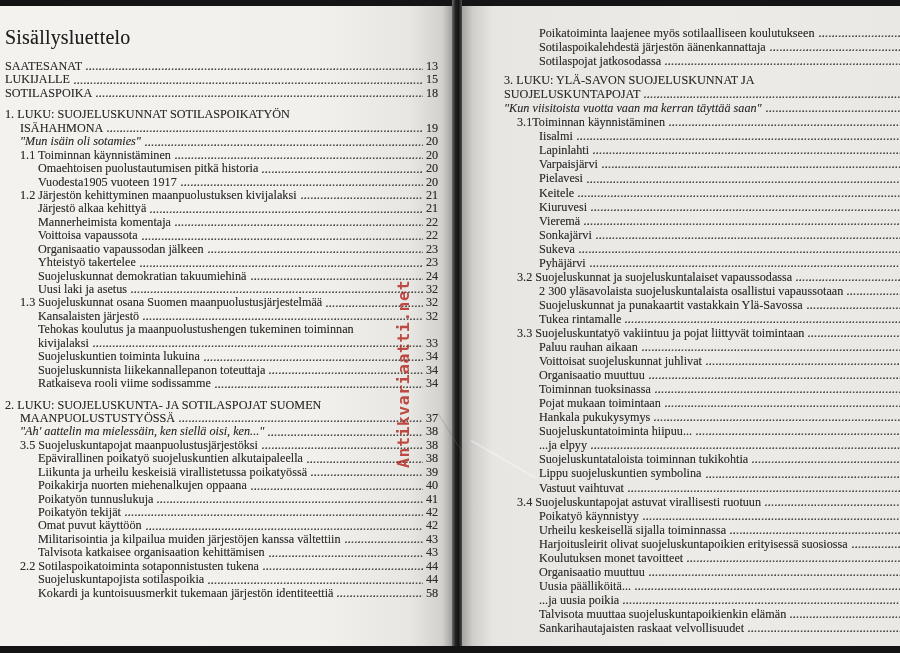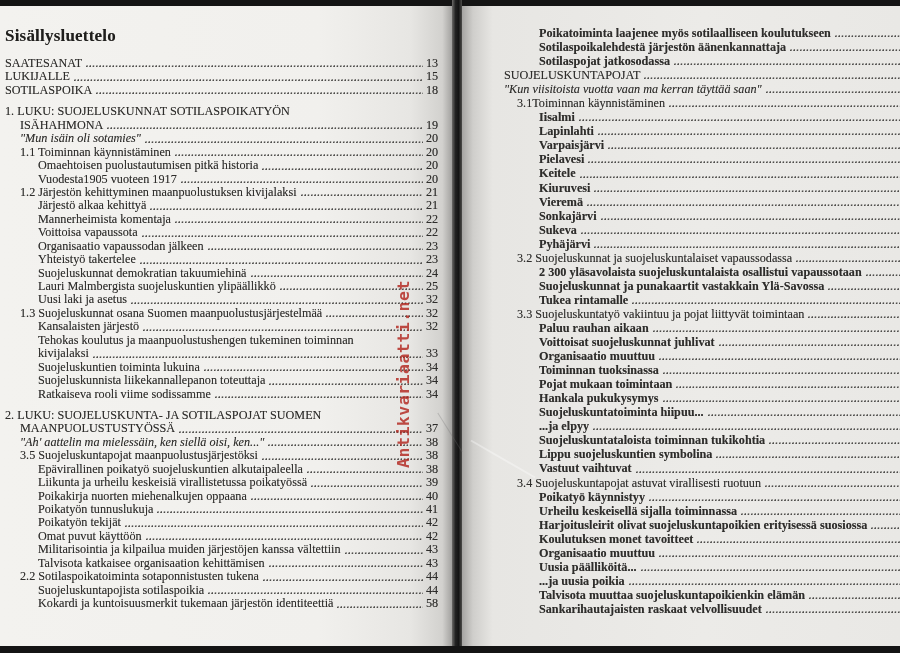--- a/index.html
+++ b/index.html
@@ -27,37 +27,37 @@
     overflow:hidden;
   }
   .spine{
     position:absolute;left:452px;top:0;width:10px;height:653px;
     background:linear-gradient(90deg,#6b6a68 0%,#222 35%,#141414 65%,#4c4c4a 100%);
   }
   .band{position:absolute;left:0;width:900px;background:#141414;}
   .band-top{top:0;height:6px;}
   .band-bottom{top:646px;height:7px;}
   .page-title{
-    font-size:17px;font-weight:bold;color:#1f1e1c;
+    font-size:20px;font-weight:normal;color:#1f1e1c;
     letter-spacing:0.2px;margin:0 0 11px 0;
     text-shadow:0 0 0.5px rgba(0,0,0,0.35);
   }
   .rows{width:100%;}
   .row{
     display:flex;align-items:baseline;
     font-size:12.2px;
     white-space:nowrap;
     text-shadow:0 0 0.5px rgba(40,40,40,0.4);
   }
   .page-left .row{line-height:13.45px;height:13.45px;}
   .page-right .row{line-height:14.05px;height:14.05px;}
   .page-left .ind1{padding-left:15px;}
   .page-left .ind2{padding-left:33px;}
   .page-right .ind1{padding-left:13px;}
-  .page-right .ind2{padding-left:35px;font-weight:bold;}
+  .page-right .ind2{padding-left:35px;}
   .page-left .gap{margin-top:8px;}
   .page-right .gap{margin-top:5px;}
   .row .t{flex:0 0 auto;}
   .row.italic .t{font-style:italic;}
   .leader{
     flex:1 1 auto;
     align-self:flex-end;
     height:4px;
     margin:0 3px 2px 4px;
     background-image:radial-gradient(circle at 1px 2.2px,#4d4c4a 0.65px,transparent 1.05px);
@@ -165,25 +165,20 @@
         <span class="t">Yhteistyö takertelee</span>
         <span class="leader"></span>
         <span class="pg">23</span>
       </div>
       <div class="row ind2">
         <span class="t">Suojeluskunnat demokratian takuumiehinä</span>
         <span class="leader"></span>
         <span class="pg">24</span>
       </div>
       <div class="row ind2">
-        <span class="t">Lauri Malmbergista suojeluskuntien ylipäällikkö</span>
-        <span class="leader"></span>
-        <span class="pg">25</span>
-      </div>
-      <div class="row ind2">
         <span class="t">Uusi laki ja asetus</span>
         <span class="leader"></span>
         <span class="pg">32</span>
       </div>
       <div class="row ind1">
         <span class="t">1.3 Suojeluskunnat osana Suomen maanpuolustusjärjestelmää</span>
         <span class="leader"></span>
         <span class="pg">32</span>
       </div>
       <div class="row ind2">
@@ -299,20 +294,23 @@
         <span class="leader"></span>
       </div>
       <div class="row ind2">
         <span class="t">Sotilaspoikalehdestä järjestön äänenkannattaja</span>
         <span class="leader"></span>
       </div>
       <div class="row ind2">
         <span class="t">Sotilaspojat jatkosodassa</span>
         <span class="leader"></span>
       </div>
+      <div class="row ind0 gap">
+        <span class="t">3. LUKU: YLÄ-SAVON SUOJELUSKUNNAT JA</span>
+      </div>
       <div class="row ind0">
         <span class="t">SUOJELUSKUNTAPOJAT</span>
         <span class="leader"></span>
       </div>
       <div class="row ind0 italic">
         <span class="t">"Kun viisitoista vuotta vaan ma kerran täyttää saan"</span>
         <span class="leader"></span>
       </div>
       <div class="row ind1">
         <span class="t">3.1Toiminnan käynnistäminen</span>

